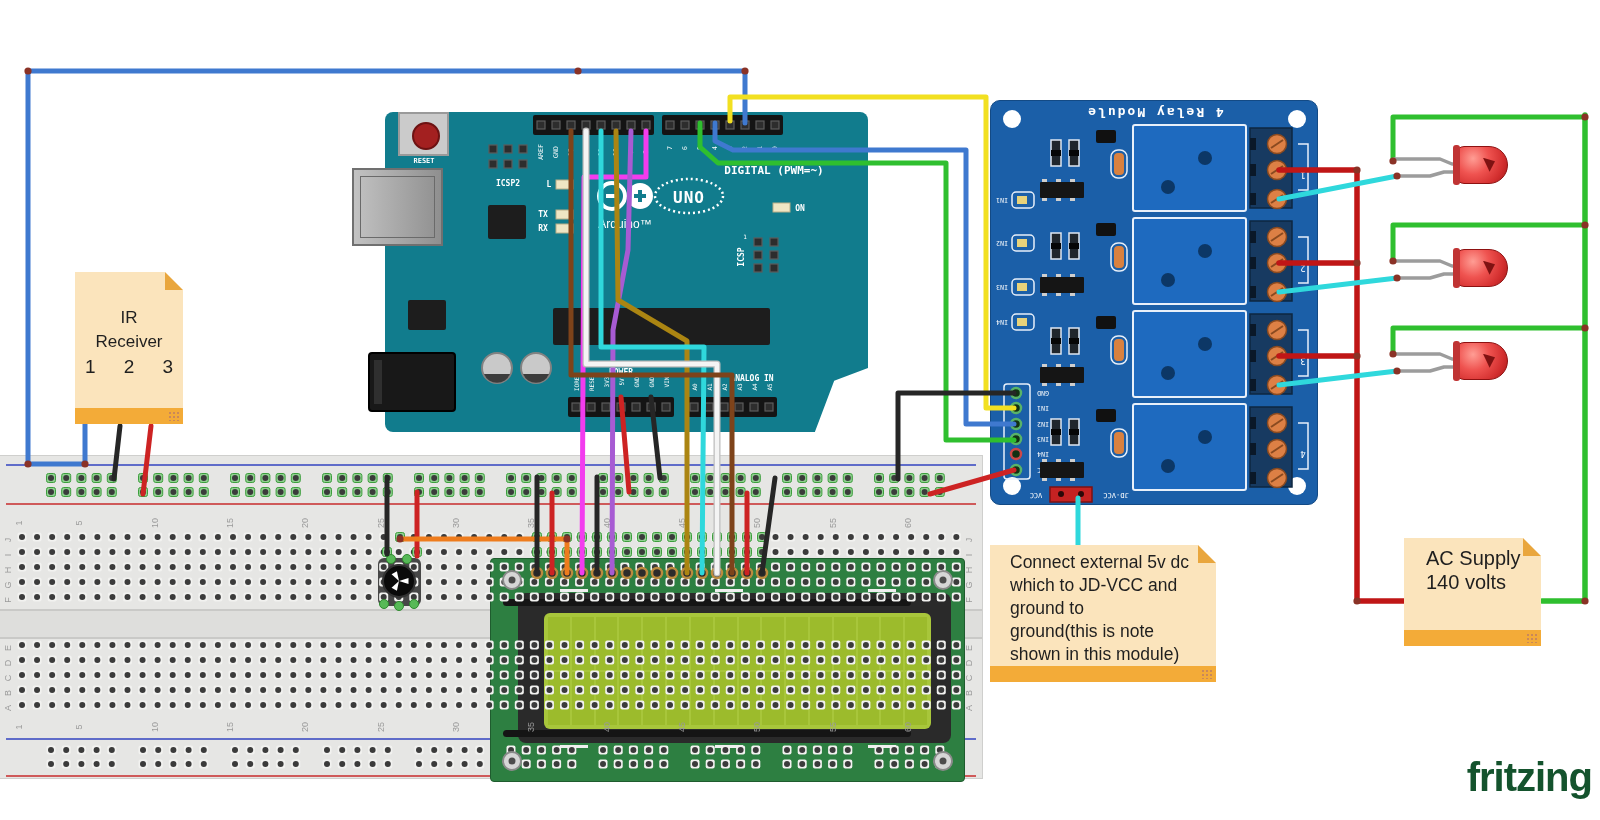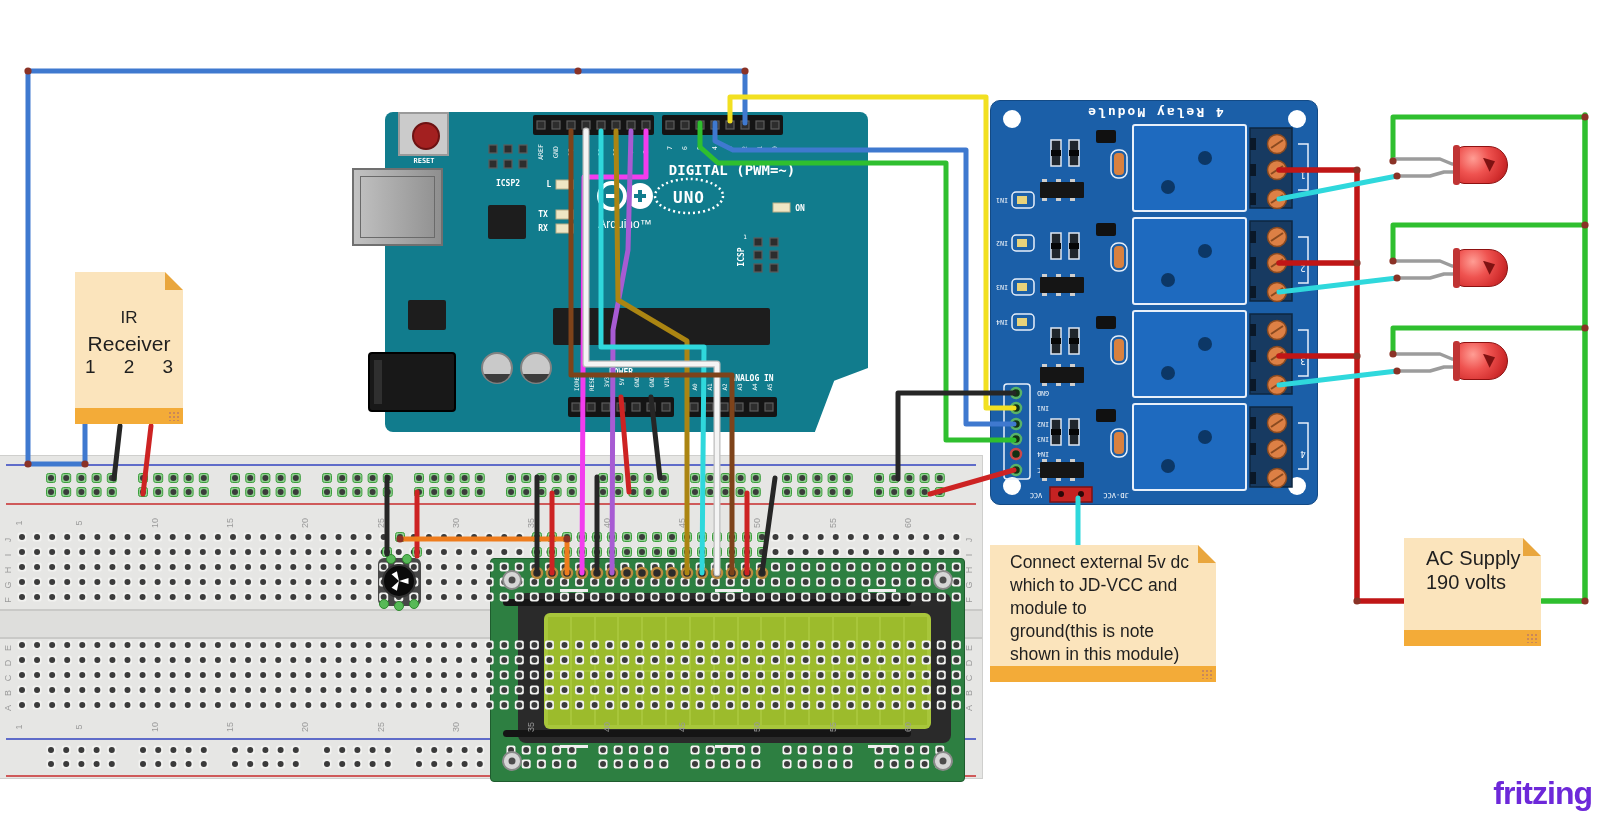--- a/index.html
+++ b/index.html
@@ -54,21 +54,21 @@
   .led:before{content:"";position:absolute;left:-4px;top:-2px;width:7px;height:40px;background:#c03434;border-radius:3px;}
   .led:after{content:"";position:absolute;left:52%;top:30%;width:12px;height:14px;background:#7f1212;
        clip-path:polygon(0 0,100% 25%,55% 100%);}
   
   .note{position:absolute;background:#fbe4bc;z-index:30;color:#1f1f1f;}
   .note .strip{position:absolute;left:0;right:0;bottom:0;height:16px;background:#f3ab38;}
   .note .strip:after{content:"";position:absolute;right:3px;top:3px;width:12px;height:10px;
        background-image:radial-gradient(#c9885a 1px,transparent 1.2px);background-size:4px 4px;}
   .note .fold{position:absolute;top:0;right:0;width:0;height:0;border-style:solid;border-width:0 18px 18px 0;
        border-color:#fff #fff #e9a63d #e9a63d;}
-  .wm{position:absolute;right:8px;bottom:8px;font-size:32px;font-weight:bold;color:#6d28d9;
+  .wm{position:absolute;right:8px;bottom:20px;font-size:40px;font-weight:bold;color:#14532d;
       letter-spacing:-1px;z-index:4;font-family:"Liberation Sans",sans-serif;}
 </style>
 </head>
 <body>
 
 <div id="stage">
 
   <div class="bb">
     <div class="lineB" style="top:8px"></div>
     <div class="lineR" style="top:47px"></div>
@@ -2209,46 +2209,46 @@
       <circle cx="1357" cy="601" r="3.6" fill="#8a3226"></circle>
       <circle cx="1585" cy="601" r="3.6" fill="#8a3226"></circle>
       <circle cx="567" cy="539" r="3.6" fill="#8a3226"></circle>
       <circle cx="400" cy="539" r="3.6" fill="#8a3226"></circle>
     </svg>
 
 
   <div class="note" style="left:75px;top:272px;width:108px;height:152px">
     <div class="fold"></div>
     <div class="abs" style="left:0;right:0;top:36px;text-align:center;font-size:17px">IR</div>
-    <div class="abs" style="left:0;right:0;top:60px;text-align:center;font-size:21px">Receiver</div>
+    <div class="abs" style="left:0;right:0;top:60px;text-align:center;font-size:17px">Receiver</div>
     <div class="abs" style="left:10px;right:10px;top:84px;display:flex;justify-content:space-between;font-size:19px">
       <span>1</span>
       <span>2</span>
       <span>3</span>
     </div>
     <div class="strip"></div>
   </div>
 
   <div class="note" style="left:990px;top:545px;width:226px;height:137px;font-size:17.5px;line-height:23px">
     <div class="fold"></div>
     <div class="abs" style="left:20px;top:6px;right:4px">
       <div>Connect external 5v dc</div>
       <div>which to JD-VCC and</div>
-      <div>module to</div>
+      <div>ground to</div>
       <div>ground(this is note</div>
       <div>shown in this module)</div>
     </div>
     <div class="strip"></div>
   </div>
 
   <div class="note" style="left:1404px;top:538px;width:137px;height:108px;font-size:20px;line-height:24px">
     <div class="fold"></div>
     <div class="abs" style="left:22px;top:8px">
       <div>AC Supply</div>
-      <div>190 volts</div>
+      <div>140 volts</div>
     </div>
     <div class="strip"></div>
   </div>
 
   <div class="wm">fritzing</div>
 <div class="lab vlab" style="left: 541px; top: 152px;;font-size:6.5px;z-index:12">AREF</div>
     <div class="lab vlab" style="left: 556px; top: 152px;;font-size:6.5px;z-index:12">GND</div>
     <div class="lab vlab" style="left: 571px; top: 152px;;font-size:6.5px;z-index:12">13</div>
     <div class="lab vlab" style="left: 586px; top: 152px;;font-size:6.5px;z-index:12">12</div>
     <div class="lab vlab" style="left: 601px; top: 152px;;font-size:6.5px;z-index:12">11</div>
@@ -2273,21 +2273,21 @@
     <div class="lab vlab" style="left: 694px; top: 387px;;font-size:6px;z-index:12">A0</div>
     <div class="lab vlab" style="left: 709px; top: 387px;;font-size:6px;z-index:12">A1</div>
     <div class="lab vlab" style="left: 724px; top: 387px;;font-size:6px;z-index:12">A2</div>
     <div class="lab vlab" style="left: 739px; top: 387px;;font-size:6px;z-index:12">A3</div>
     <div class="lab vlab" style="left: 754px; top: 387px;;font-size:6px;z-index:12">A4</div>
     <div class="lab vlab" style="left: 769px; top: 387px;;font-size:6px;z-index:12">A5</div>
     <div class="lab " style="left: 424px; top: 161px;;font-size:7px;font-weight:bold">RESET</div>
     <div class="lab " style="left: 508px; top: 183px;;font-size:8px;font-weight:bold">ICSP2</div>
     <div class="lab vlab" style="left: 741px; top: 257px;;font-size:8px;font-weight:bold">ICSP</div>
     <div class="lab " style="left: 745px; top: 236px;;font-size:6px">1</div>
-    <div class="lab " style="left: 732px; top: 170px;;font-size:14px;font-weight:bold">DIGITAL (PWM=~)</div>
+    <div class="lab " style="left: 774px; top: 170px;;font-size:11px;font-weight:bold">DIGITAL (PWM=~)</div>
     <div class="lab " style="left: 549px; top: 184px;;font-size:8px;font-weight:bold">L</div>
     <div class="lab " style="left: 543px; top: 214px;;font-size:8px;font-weight:bold">TX</div>
     <div class="lab " style="left: 543px; top: 228px;;font-size:8px;font-weight:bold">RX</div>
     <div class="lab " style="left: 800px; top: 208px;;font-size:8px;font-weight:bold">ON</div>
     <div class="lab " style="left: 689px; top: 197px;;font-size:16px;font-weight:bold;letter-spacing:1px">UNO</div>
     <div class="lab " style="left: 625px; top: 224px;;font-size:12px;font-family:Liberation Sans,sans-serif">Arduino™</div>
     <div class="lab " style="left: 621px; top: 372px;;font-size:8px;font-weight:bold">POWER</div>
     <div class="lab " style="left: 752px; top: 378px;;font-size:8px;font-weight:bold">ANALOG IN</div>
     <div class="lab r180" style="left: 1155px; top: 112px;;font-size:13px;font-weight:bold;letter-spacing:2px">4 Relay Module</div>
     <div class="lab r180" style="left: 1002px; top: 200px;;font-size:6.5px">IN1</div>

